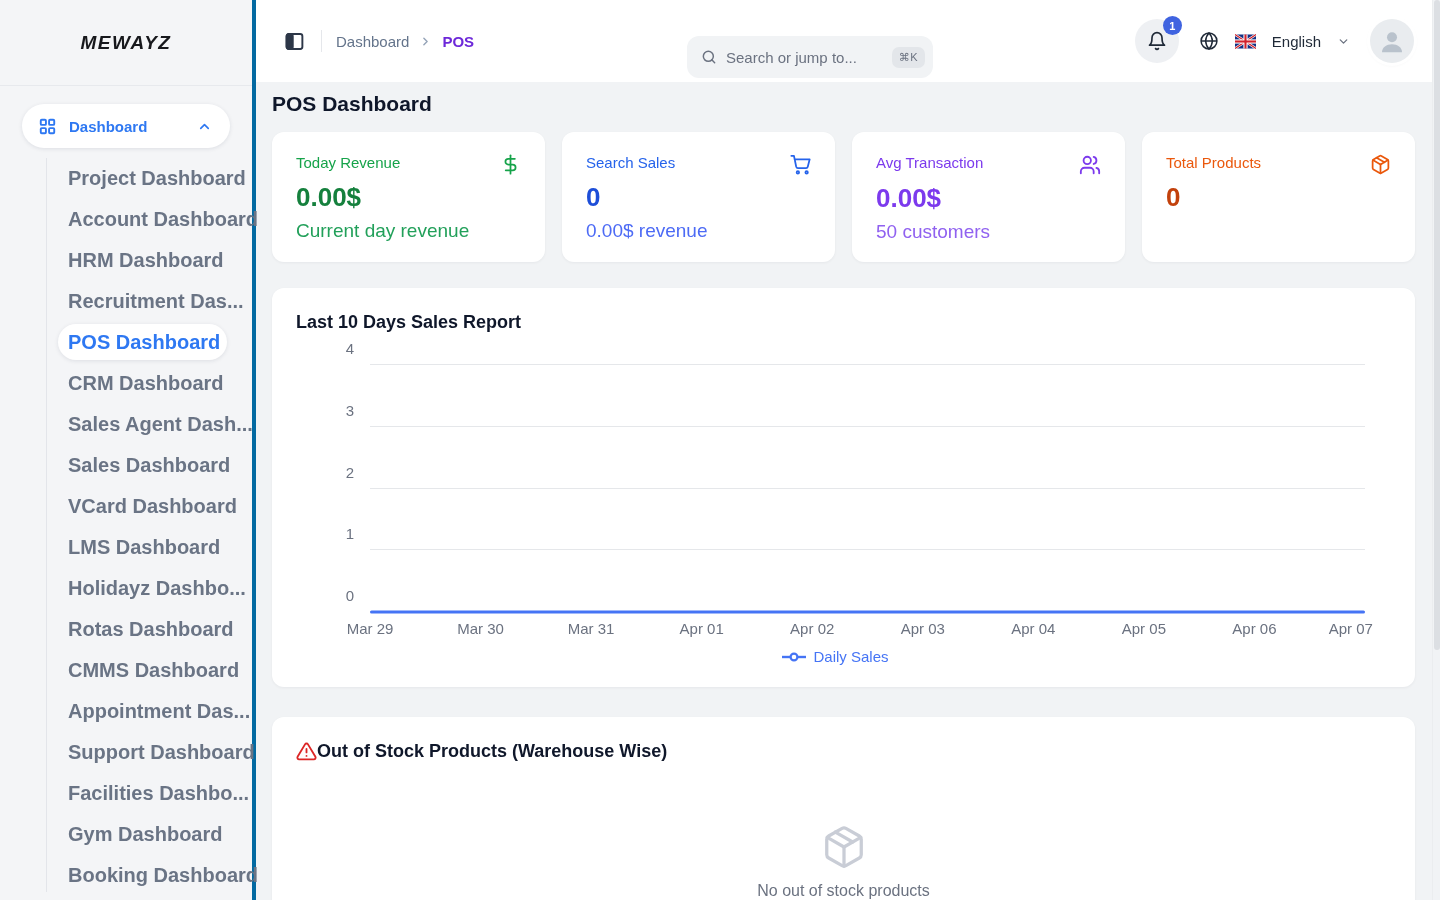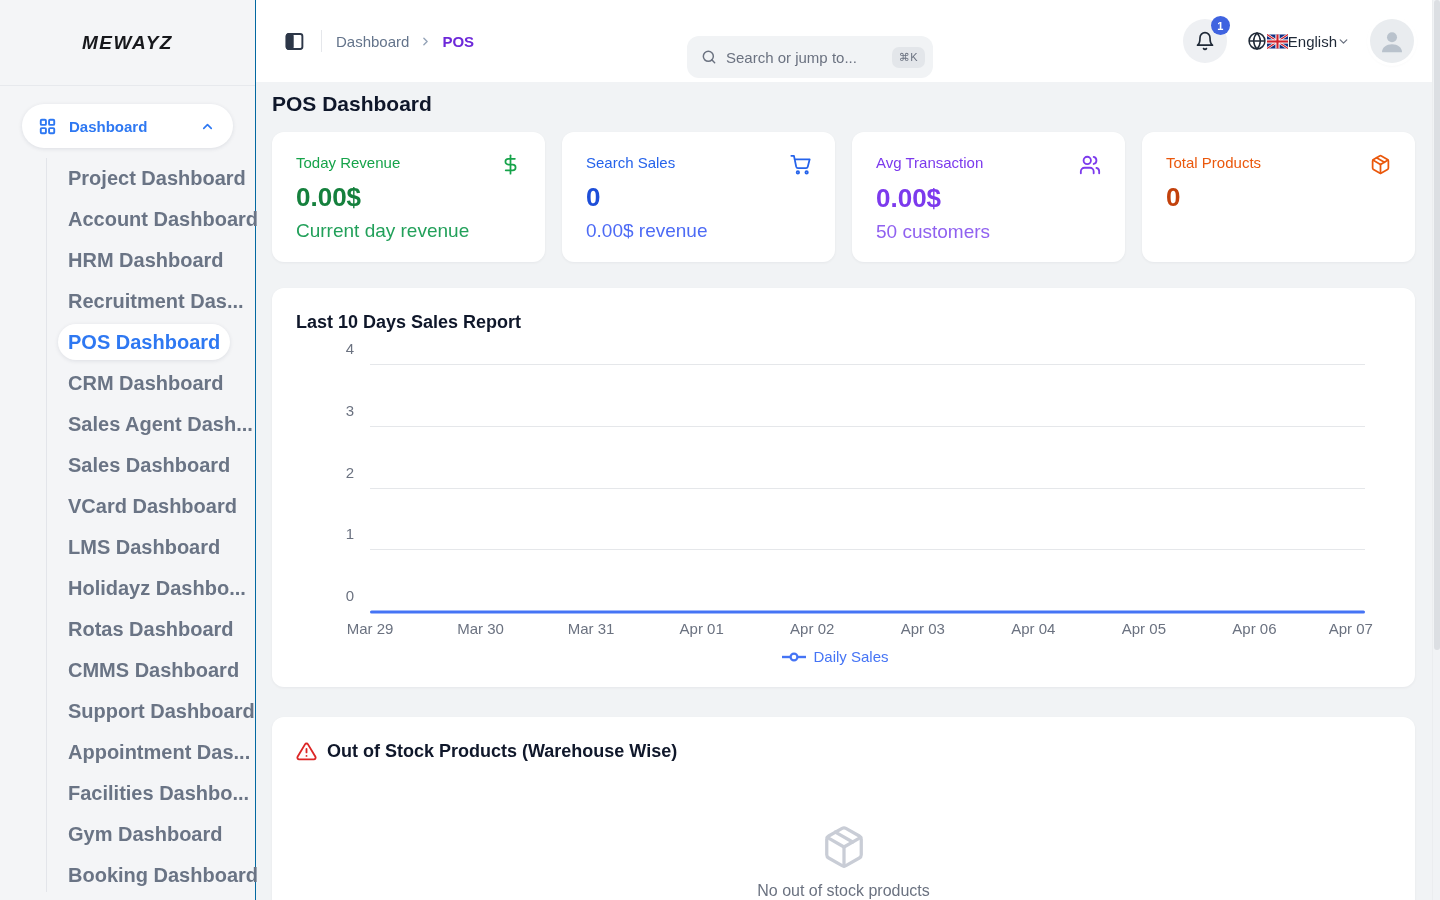--- a/index.html
+++ b/index.html
@@ -1,20 +1,20 @@
 <!DOCTYPE html>
 <html><head>
 <meta charset="utf-8">
 <style>
   * { margin:0; padding:0; box-sizing:border-box; }
   html,body { width:1440px; height:900px; overflow:hidden; }
   body { font-family:"Liberation Sans","DejaVu Sans",sans-serif; background:#f1f3f5; display:flex; }
 
   
-  .sidebar { width:256px; height:100%; background:#f4f5f7; border-right:1px solid #0369a1; flex:none; }
+  .sidebar { width:256px; height:100%; background:#f4f5f7; border-right:4px solid #0369a1; flex:none; }
   .logo-wrap { height:86px; display:flex; align-items:center; justify-content:center; border-bottom:1px solid #e7e9ed; }
   .logo { font-size:19px; font-weight:800; font-style:italic; letter-spacing:1.5px; color:#17181c; }
   .nav { padding:18px 0 0 0; position:relative; height:calc(100% - 86px); }
   .nav-section-pill { margin:0 22px; height:44px; background:#ffffff; border-radius:24px;
     box-shadow:0 1px 4px rgba(20,30,60,.10); display:flex; align-items:center; padding:0 18px 0 16px; gap:12px; cursor:pointer; }
   .nav-section-pill .label { font-size:15px; font-weight:700; color:#2e78f2; flex:1; }
   .submenu { position:relative; margin-top:10px; }
   .guide-line { position:absolute; left:46px; top:0; bottom:4px; width:1px; background:#e3e5ea; }
   .sub-item { position:relative; height:41px; display:flex; align-items:center; padding-left:68px;
     font-size:20px; font-weight:700; color:#6a7485; cursor:pointer; white-space:nowrap; }
@@ -35,21 +35,21 @@
     border-radius:12px; display:flex; align-items:center; gap:9px; padding:0 8px 0 14px; cursor:text; }
   .search-pill input { border:none; background:transparent; outline:none; flex:1; font-size:15px; color:#374151;
     font-family:"Liberation Sans",sans-serif; min-width:0; }
   .search-pill input::placeholder { color:#6b7280; }
   .kbd { background:#e3e6ea; color:#6b7280; font-size:11px; padding:4px 7px; border-radius:7px; letter-spacing:.5px; }
   .tb-right { margin-left:auto; display:flex; align-items:center; gap:20px; }
   .bell-wrap { position:relative; width:44px; height:44px; background:#eef0f3; border-radius:50%;
     display:flex; align-items:center; justify-content:center; cursor:pointer; border:none; }
   .bell-badge { position:absolute; top:-3px; right:-3px; min-width:19px; height:19px; background:#3f63e0;
     border-radius:50%; color:#fff; font-size:11px; font-weight:700; display:flex; align-items:center; justify-content:center; }
-  .lang { display:flex; align-items:center; gap:0; cursor:pointer; background:none; border:none; }
+  .lang { display:flex; align-items:center; gap:16px; cursor:pointer; background:none; border:none; }
   .lang-label { font-size:15px; color:#1f2937; font-family:"Liberation Sans",sans-serif; }
   .avatar { width:44px; height:44px; border-radius:50%; background:#e9ecef; box-shadow:0 0 0 3px #ffffff,0 1px 4px rgba(0,0,0,.12);
     display:flex; align-items:center; justify-content:center; overflow:hidden; cursor:pointer; border:none; }
 
   .content { flex:1; padding:10px 25px 0 16px; overflow:hidden; }
   .page-title { font-size:21px; font-weight:800; color:#0f172a; margin-bottom:16px; }
 
   
   .stats { display:grid; grid-template-columns:repeat(4,1fr); gap:17px; }
   .stat-card { background:#fff; border-radius:12px; height:130px; padding:22px 24px; box-shadow:0 1px 3px rgba(16,24,40,.05); }
@@ -67,21 +67,21 @@
   .ytick { position:absolute; right:calc(100% + 16px); transform:translateY(-50%); font-size:15px; color:#6b7280; }
   .data-line { position:absolute; left:0; right:0; height:3px; transform:translateY(50%); border-radius:2px; }
   .xlabels { position:relative; margin:8px 10px 0 74px; height:22px; }
   .xlabel { position:absolute; top:0; transform:translateX(-50%); font-size:15px; color:#6b7280; white-space:nowrap; }
   .xlabel:last-child { transform:translateX(-82%); }
   .legend { display:flex; justify-content:center; align-items:center; gap:7px; margin:6px 0 8px 0; cursor:pointer; }
   .legend-label { font-size:15px; font-weight:500; }
 
   
   .oos-card { margin-top:30px; padding:24px; min-height:300px; }
-  .oos-title-row { display:flex; align-items:flex-start; gap:10px; }
+  .oos-title-row { display:flex; align-items:flex-start; }
   .oos-empty { display:flex; flex-direction:column; align-items:center; margin-top:62px; }
   .oos-empty-text { font-size:16px; color:#6b7280; margin-top:12px; }
 
   
   .scrollbar { position:fixed; top:0; right:0; width:8px; height:900px; background:#f1f3f5; border-left:1px solid #ebedef; }
   .scroll-thumb { position:absolute; top:0; left:1px; width:6px; height:650px; border-radius:3px; background:#dcdfe3; }
 
   svg { display:block; }
 </style>
 </head>
@@ -117,22 +117,22 @@
           <div class="sub-item">Recruitment Das...</div>
           <div class="sub-item active active-row">POS Dashboard</div>
           <div class="sub-item">CRM Dashboard</div>
           <div class="sub-item">Sales Agent Dash...</div>
           <div class="sub-item">Sales Dashboard</div>
           <div class="sub-item">VCard Dashboard</div>
           <div class="sub-item">LMS Dashboard</div>
           <div class="sub-item">Holidayz Dashbo...</div>
           <div class="sub-item">Rotas Dashboard</div>
           <div class="sub-item">CMMS Dashboard</div>
+          <div class="sub-item">Appointment Das...</div>
           <div class="sub-item">Support Dashboard</div>
-          <div class="sub-item">Appointment Das...</div>
           <div class="sub-item">Facilities Dashbo...</div>
           <div class="sub-item">Gym Dashboard</div>
           <div class="sub-item">Booking Dashboard</div>
         </div>
     </div>
   </nav>
 </aside>
 
 <div class="main">
 

